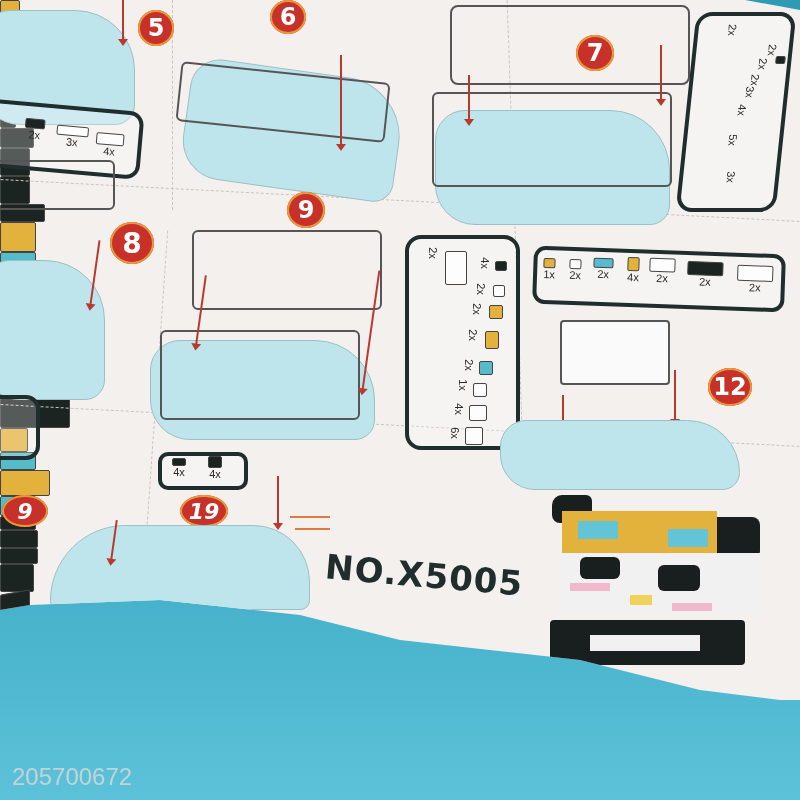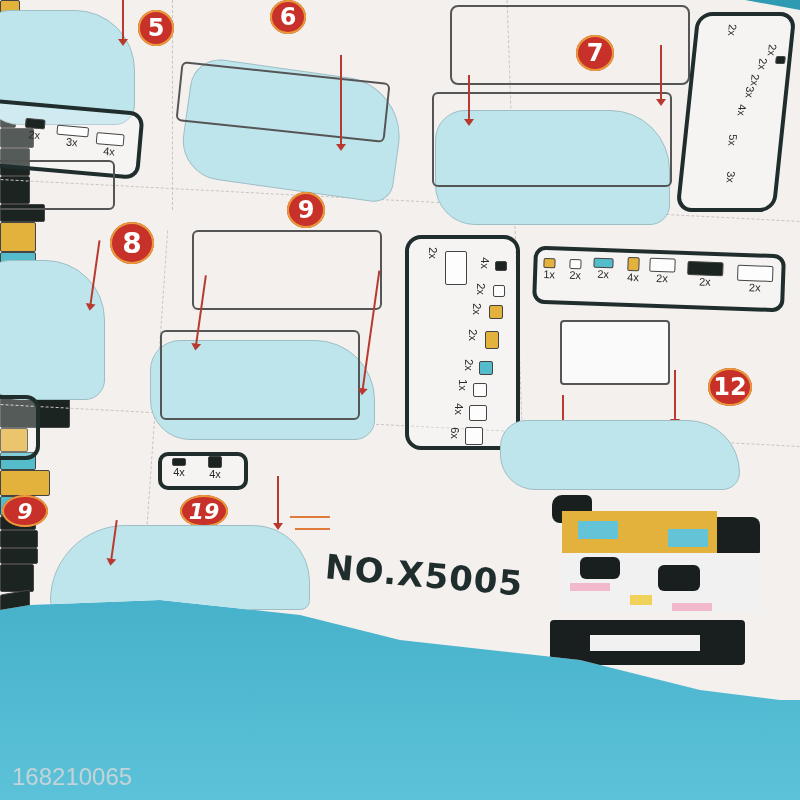--- a/index.html
+++ b/index.html
@@ -277,13 +277,13 @@
     <div class="px" style="left:108px;top:70px;width:42px;height:26px;background:#181f1e;border-radius:6px;"></div>
     <div class="px" style="left:20px;top:88px;width:40px;height:8px;background:#f2b9cc;"></div>
     <div class="px" style="left:122px;top:108px;width:40px;height:8px;background:#f2b9cc;"></div>
     <div class="px" style="left:80px;top:100px;width:22px;height:10px;background:#f0d25a;"></div>
     <div class="px" style="left:0;top:125px;width:195px;height:45px;background:#181f1e;border-radius:4px;"></div>
     <div class="px" style="left:40px;top:140px;width:110px;height:16px;background:#f1f1f1;"></div>
   </div>
 
 </div>
 
-<div class="watermark">168210065</div>
+<div class="watermark">205700672</div>
 
 </body></html>

